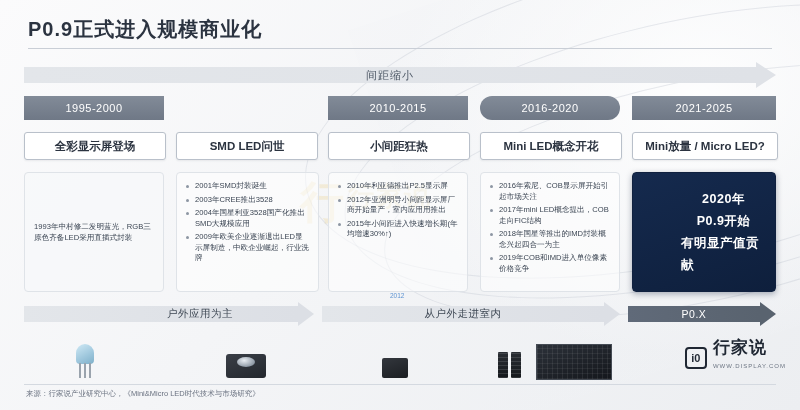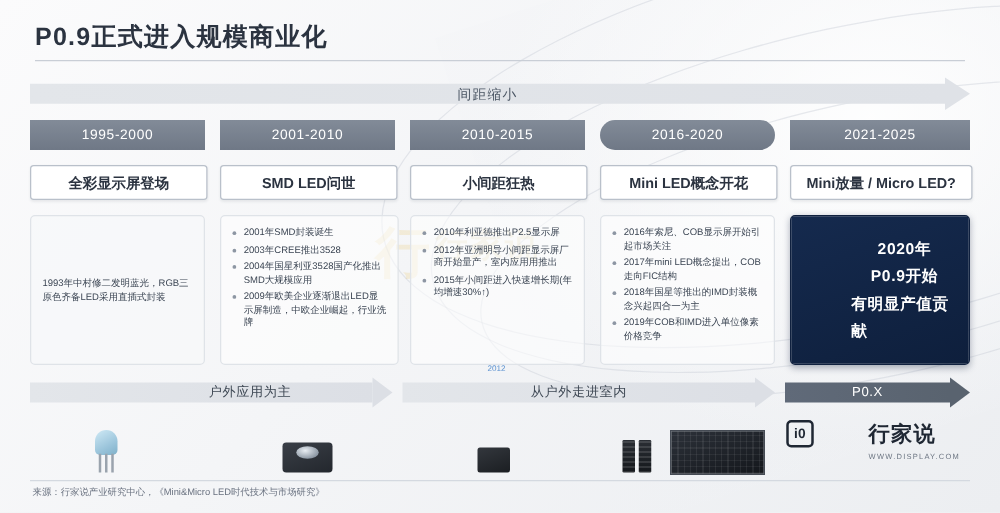--- a/index.html
+++ b/index.html
@@ -215,21 +215,21 @@
     position:absolute;left:0;top:0;width:74px;height:34px;
     background:
       repeating-linear-gradient(90deg,rgba(255,255,255,.07) 0 1px,transparent 1px 5px),
       repeating-linear-gradient(0deg,rgba(255,255,255,.06) 0 1px,transparent 1px 5px),
       linear-gradient(160deg,#2c3139 0%,#14171c 100%);
     border:1px solid #454b54;
   }
 
   
   .logo{
-    position:absolute;right:32px;top:336px;display:flex;align-items:flex-start;gap:38px;
+    position:absolute;right:14px;top:336px;display:flex;align-items:flex-end;
   }
   .logo .mark{
     width:22px;height:22px;border:2px solid #1f2733;border-radius:4px;
     display:flex;align-items:center;justify-content:center;
     font-size:11px;font-weight:bold;color:#1f2733;margin-right:6px;
     box-sizing:border-box;
   }
   .logo .brand{font-size:17px;font-weight:bold;color:#1f2733;letter-spacing:1px;}
   .logo .url{font-size:6px;color:#6d7683;letter-spacing:1px;margin-top:4px;display:block;}
 
@@ -257,21 +257,20 @@
   <div class="title-rule"></div>
 
   <div class="arrow-band">
     <div class="bar"></div>
     <div class="head"></div>
     <div class="label">间距缩小</div>
   </div>
 
   <div class="era-row">
     <div class="era" style="left:0px;width:140px;">1995-2000</div>
-    <div class="era" style="left:152px;width:140px;">2001-2010</div>
     <div class="era" style="left:304px;width:140px;">2010-2015</div>
     <div class="era" style="left:456px;width:140px;border-radius:12px;">2016-2020</div>
     <div class="era" style="left:608px;width:144px;">2021-2025</div>
   </div>
 
   <div class="badge-row">
     <div class="badge" style="left:0px;width:140px;">全彩显示屏登场</div>
     <div class="badge" style="left:152px;width:140px;">SMD LED问世</div>
     <div class="badge" style="left:304px;width:140px;">小间距狂热</div>
     <div class="badge" style="left:456px;width:140px;">Mini LED概念开花</div>

